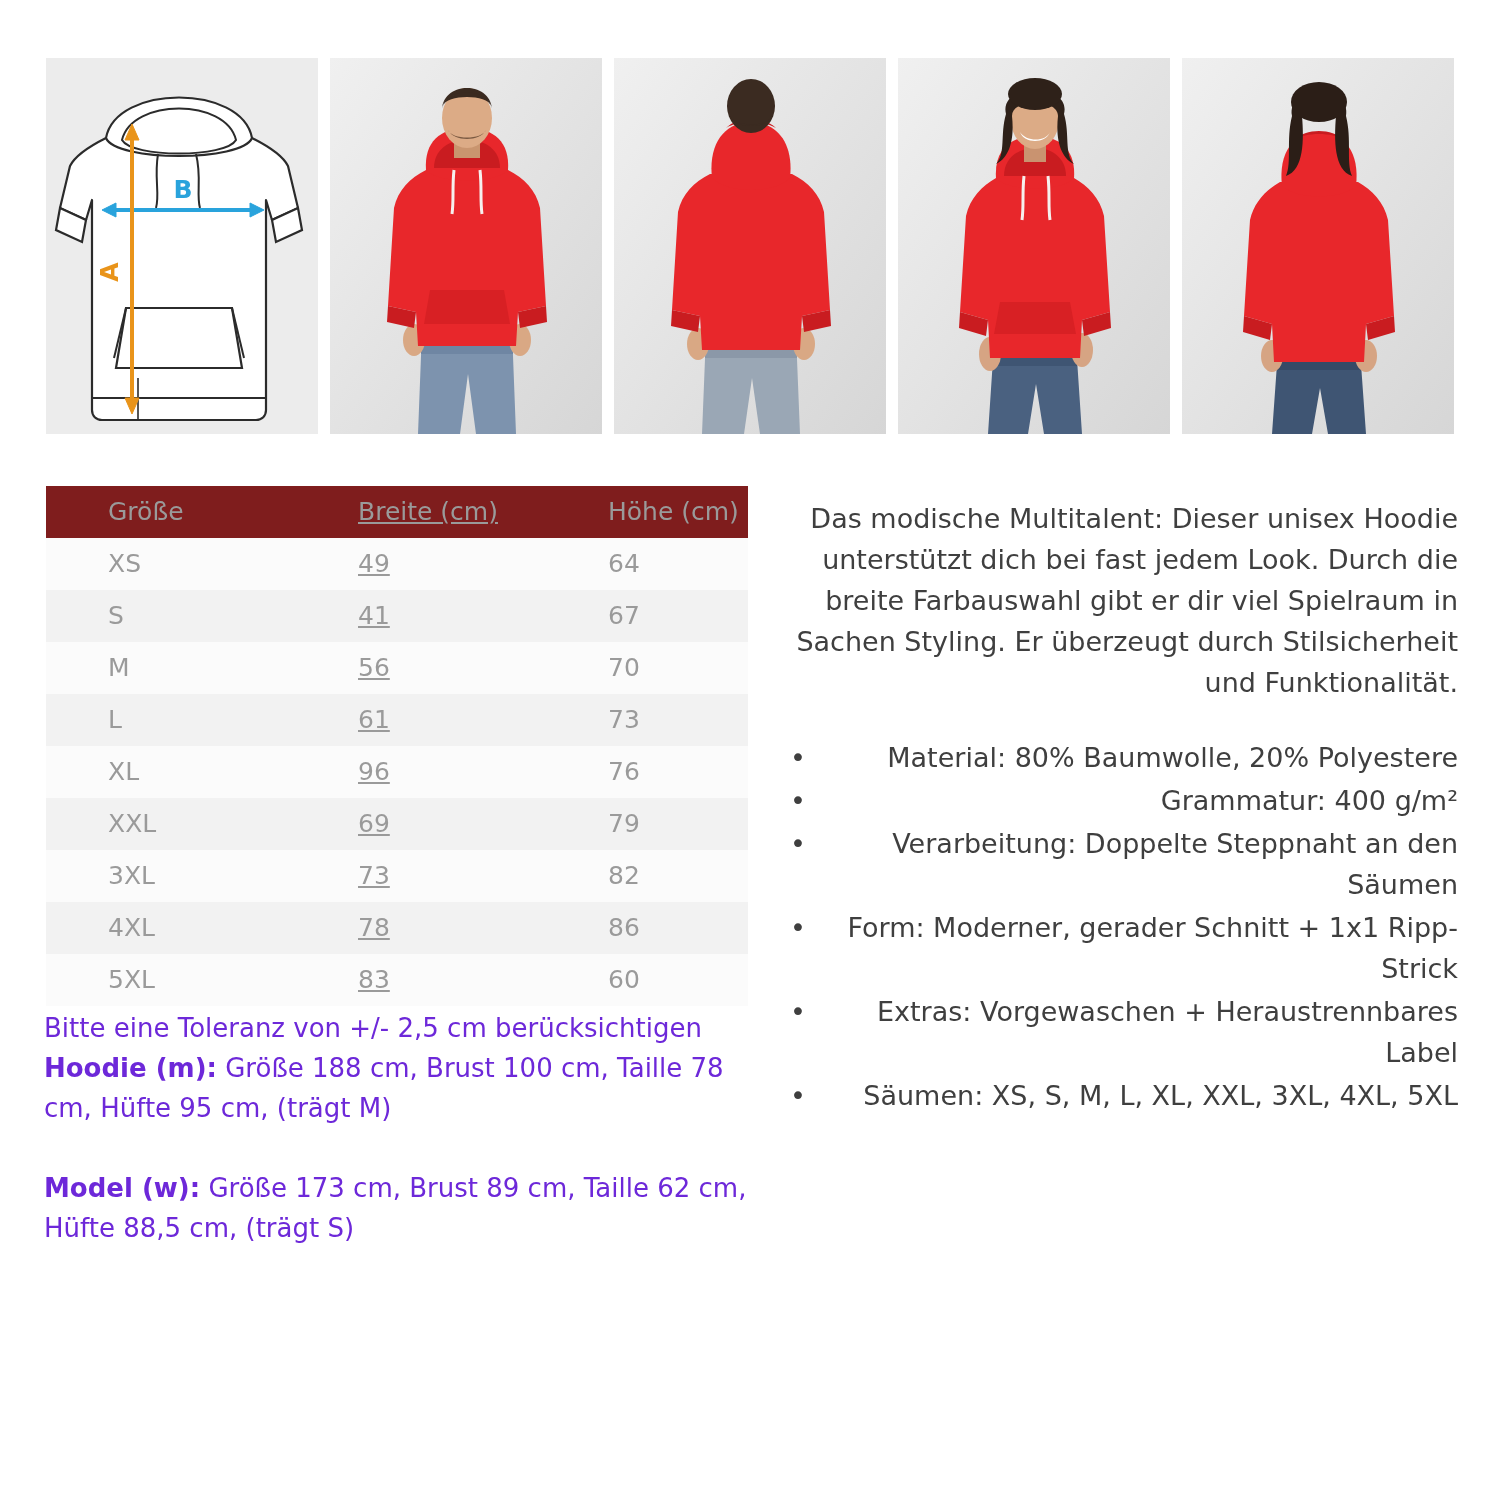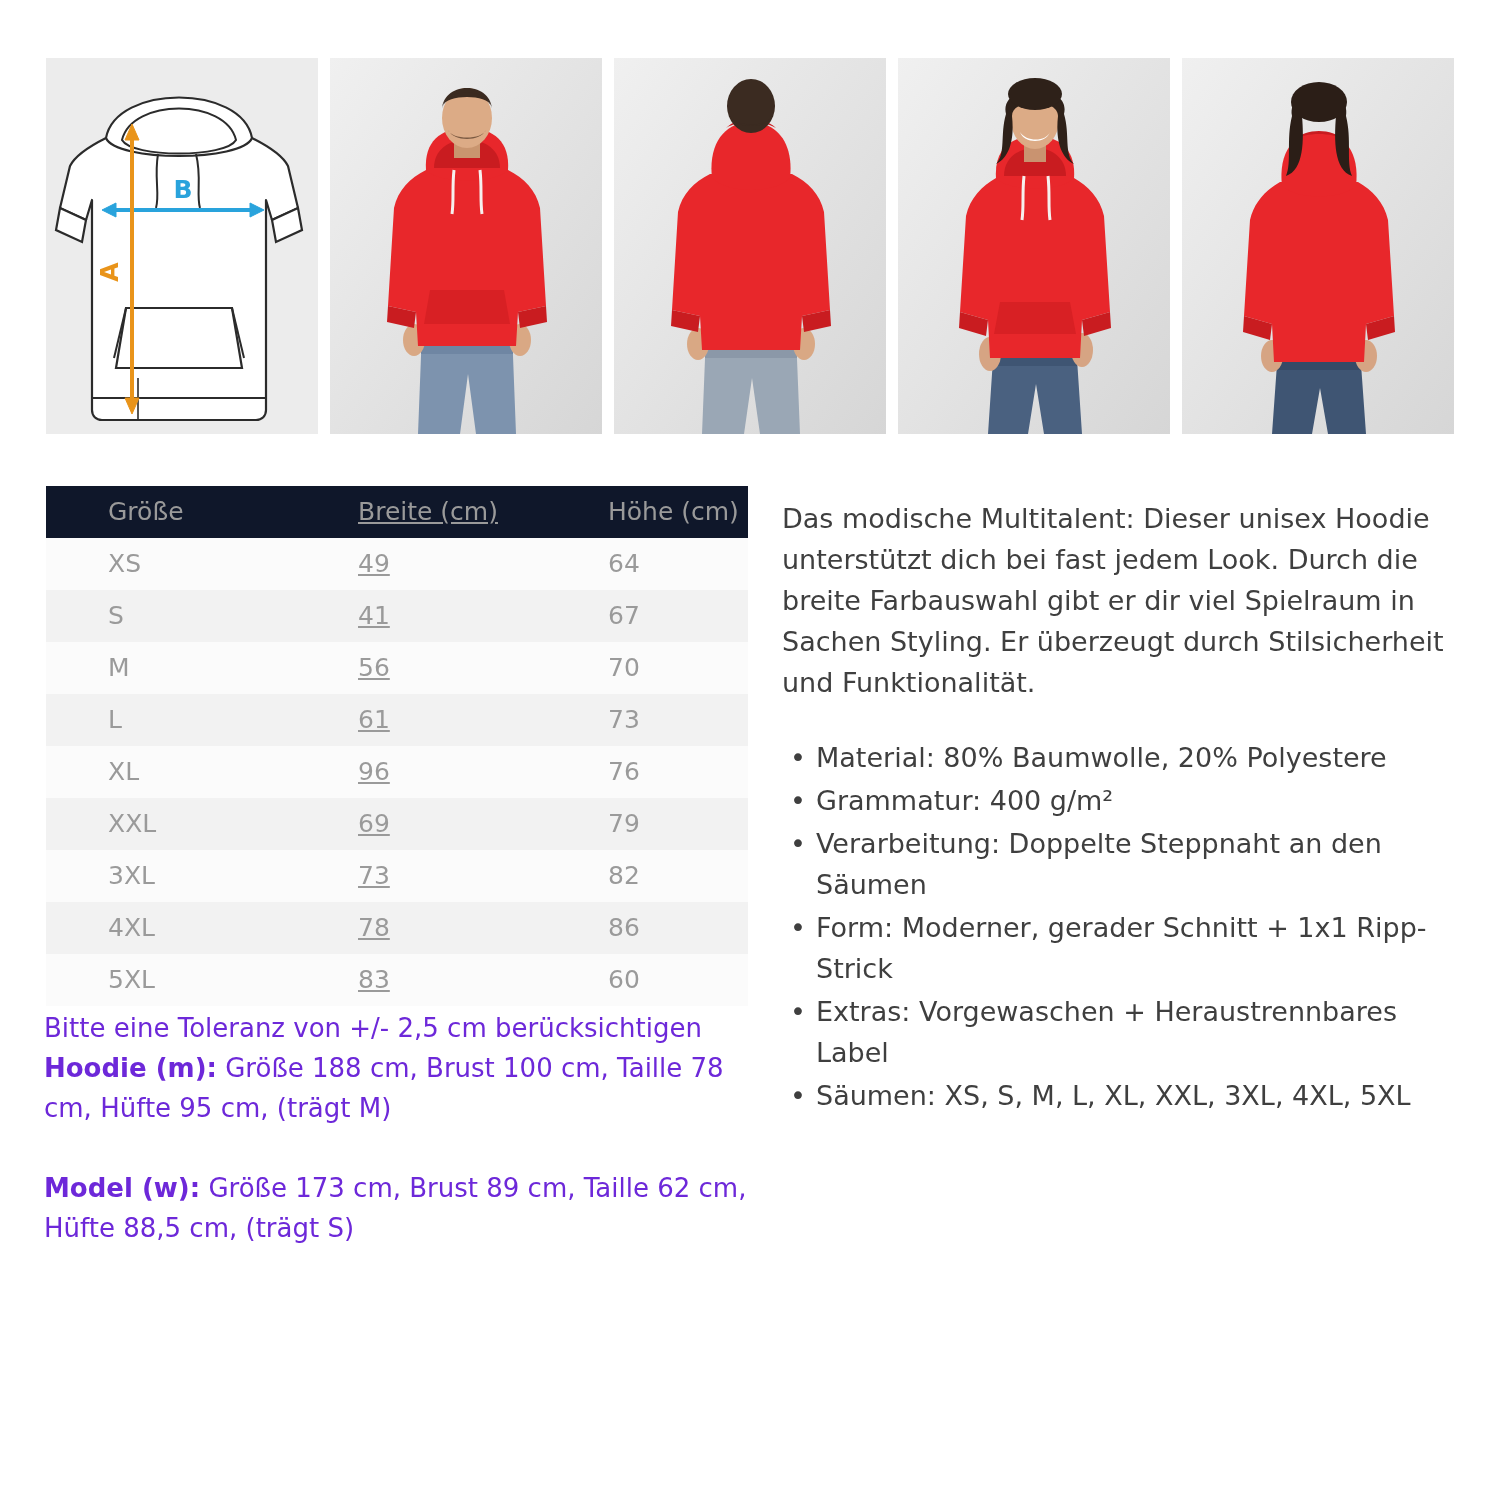--- a/index.html
+++ b/index.html
@@ -61,21 +61,21 @@
   }
   .size-table th, .size-table td {
     text-align: left;
     padding: 10px 0 10px 62px;
     font-weight: normal;
     height: 52px;
     line-height: 32px;
   }
   .size-table th:first-child, .size-table td:first-child { width: 250px; }
   .size-table th:nth-child(2), .size-table td:nth-child(2) { width: 250px; text-decoration: underline; }
-  .size-table thead th { color: #9a9a9a; background: #0f172a; }
+  .size-table thead th { color: #9a9a9a; background: #7f1d1d; }
   .size-table tbody tr:nth-child(odd) { background: #fbfbfb; }
   .size-table tbody tr:nth-child(even) { background: #f2f2f2; }
 
   
   .left-notes {
     position: absolute;
     left: 44px;
     top: 1008px;
     width: 712px;
     font-size: 26px;
@@ -86,20 +86,21 @@
   .left-notes .gap { height: 40px; }
   .left-notes b { font-weight: bold; }
 
   
   .right-col {
     position: absolute;
     left: 782px;
     top: 498px;
     width: 676px;
     color: #3f3f3f;
+    text-align: right;
   }
   .desc {
     font-size: 27px;
     line-height: 41px;
     margin: 0 0 34px 0;
   }
   .feature-list {
     list-style: none;
     margin: 0;
     padding: 0;

